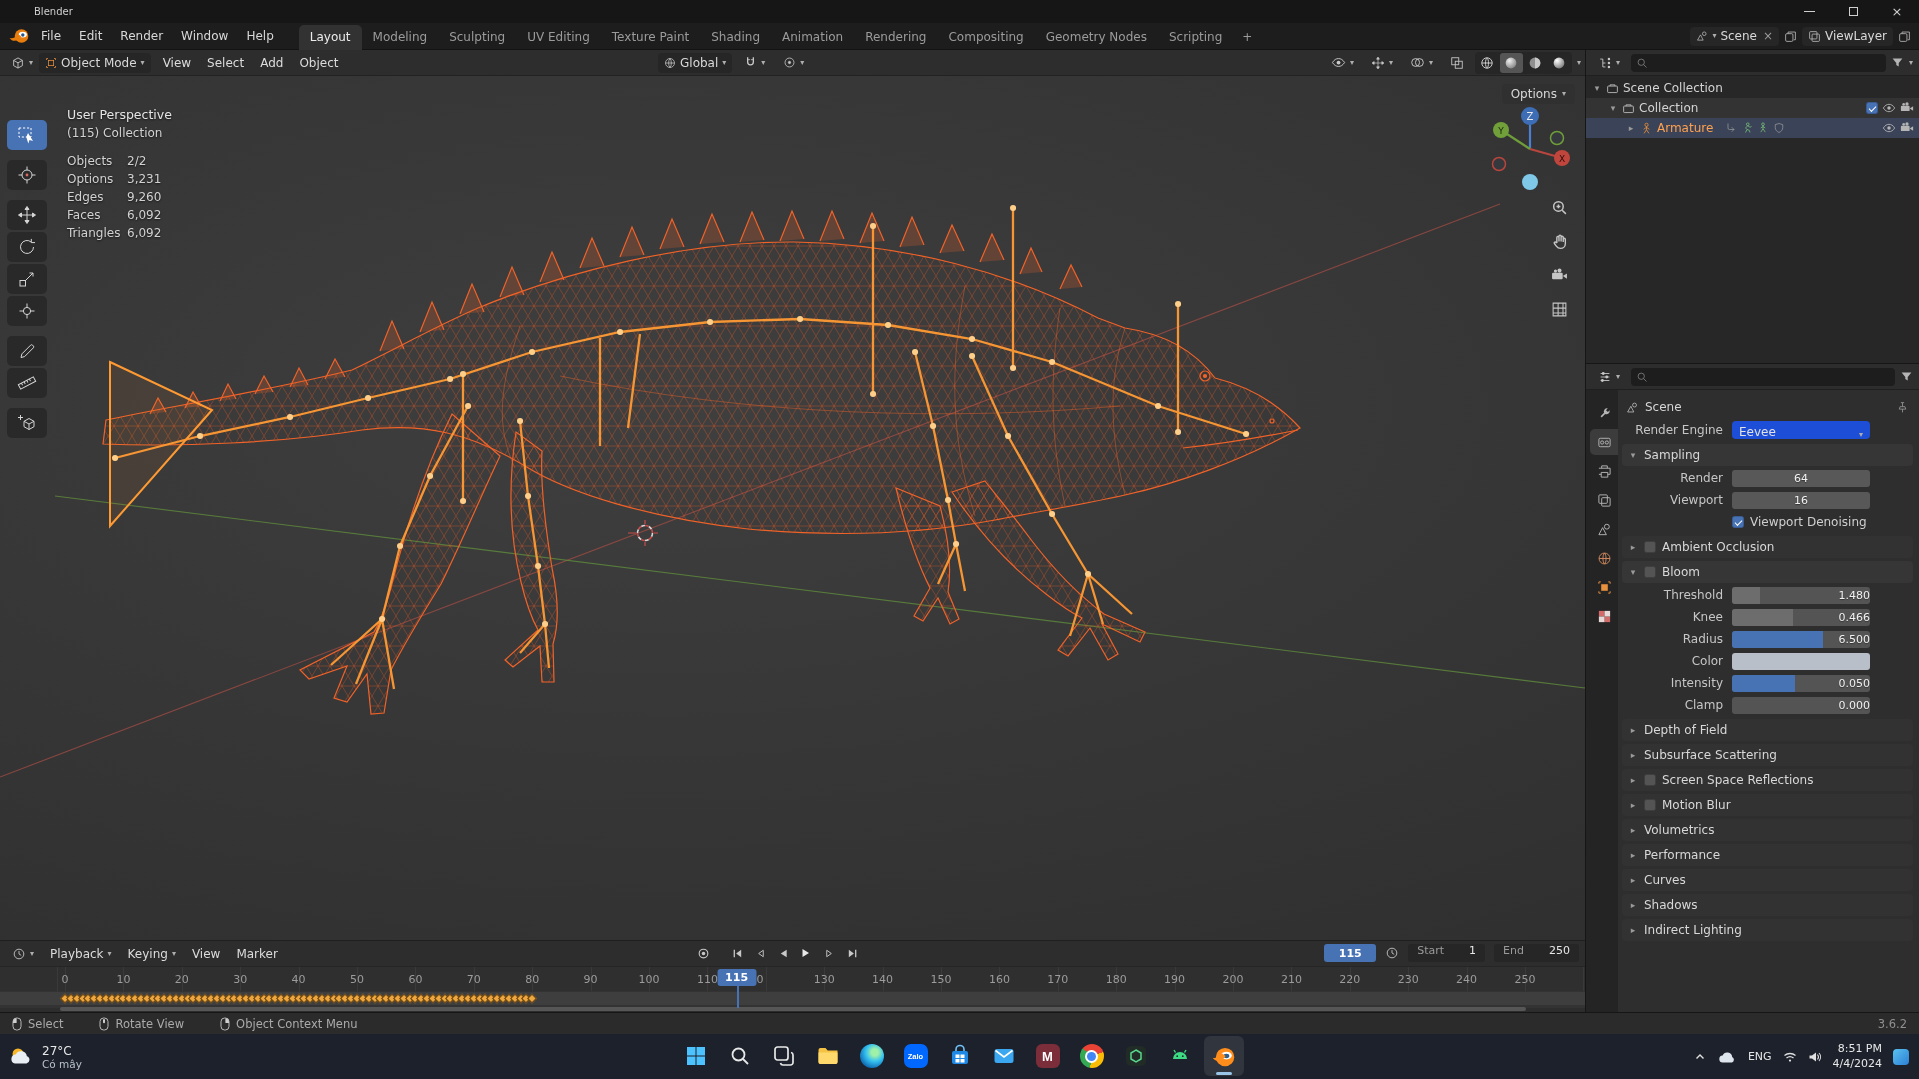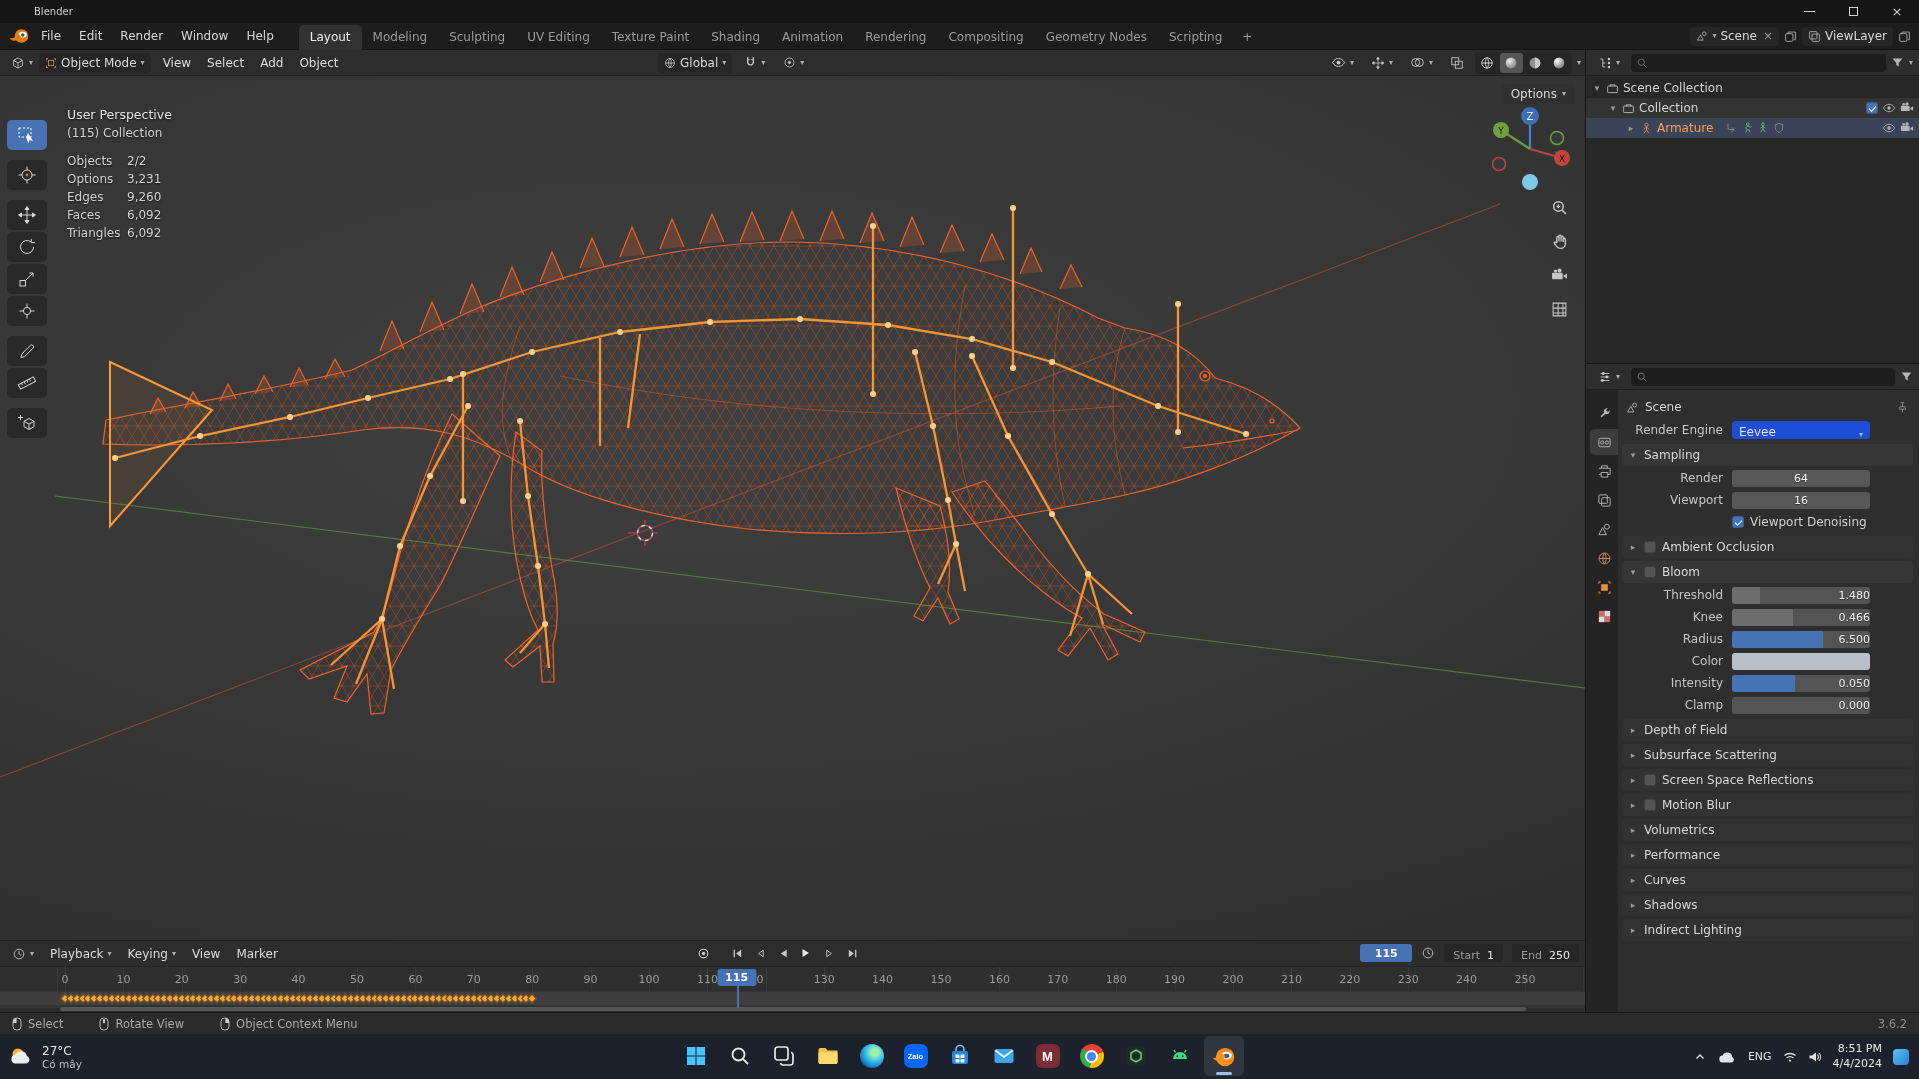--- a/index.html
+++ b/index.html
@@ -67,21 +67,21 @@
 
   
   .timeline{height:72px;position:relative;background:#2d2d2d;border-top:1px solid #1f1f1f;flex:none}
   .tl-header{height:25px;display:flex;align-items:center;padding:0 6px;gap:2px}
   .tl-menu-item{padding:3px 8px;font-size:12px;color:#dcdcdc;display:flex;align-items:center;gap:4px}
   .tl-transport{position:absolute;left:693px;top:3px;display:flex;align-items:center;gap:3px}
   .t-btn{width:20px;height:18px;display:flex;align-items:center;justify-content:center;color:#c9c9c9;border-radius:3px}
   .t-btn.play{color:#e8e8e8}
   .tl-right{position:absolute;right:6px;top:3px;display:flex;gap:9px;align-items:center}
   .frame-field{width:52px;height:18px;background:#4772b3;border-radius:3px;color:#fff;font-size:11px;font-weight:bold;display:flex;align-items:center;justify-content:center}
-  .range-field{height:18px;background:#262626;border-radius:3px;display:flex;align-items:flex-end;gap:7px;padding:0 9px;font-size:11px}
+  .range-field{height:18px;background:#262626;border-radius:3px;display:flex;align-items:flex-start;gap:25px;padding:0 9px;font-size:11px}
   .range-field .rl{color:#9a9a9a}.range-field .rv{color:#e8e8e8}
   .tl-ruler{position:absolute;top:25px;left:0;right:0;height:25px;background:#2f2f2f;border-top:1px solid #252525;
     background-image:repeating-linear-gradient(90deg,rgba(255,255,255,.05) 0 1px,transparent 1px 58.4px);background-position:65px 0}
   .tick-label{position:absolute;top:6px;transform:translateX(-50%);font-size:11px;color:#9c9c9c}
   .chipframe{position:absolute;top:2px;transform:translateX(-50%);background:#4772b3;color:#fff;font-size:11px;font-weight:bold;padding:2px 8px;border-radius:3px;z-index:3}
   .tl-strip{position:absolute;top:50px;left:0;right:0;height:17px;background:#333}
   .tl-strip .band{position:absolute;left:0;right:0;top:1px;height:13px;background:#3e3e3e}
   .keyframe-diamond{position:absolute;top:4px;width:7px;height:7px;background:#eea73f;border:1px solid #5c3d10;transform:translateX(-50%) rotate(45deg)}
   .playhead{position:absolute;top:44px;height:23px;width:2px;background:#4772b3;z-index:2}
   .tl-scroll{position:absolute;bottom:1px;left:60px;width:1466px;height:4px;background:#565656;border-radius:2px}

